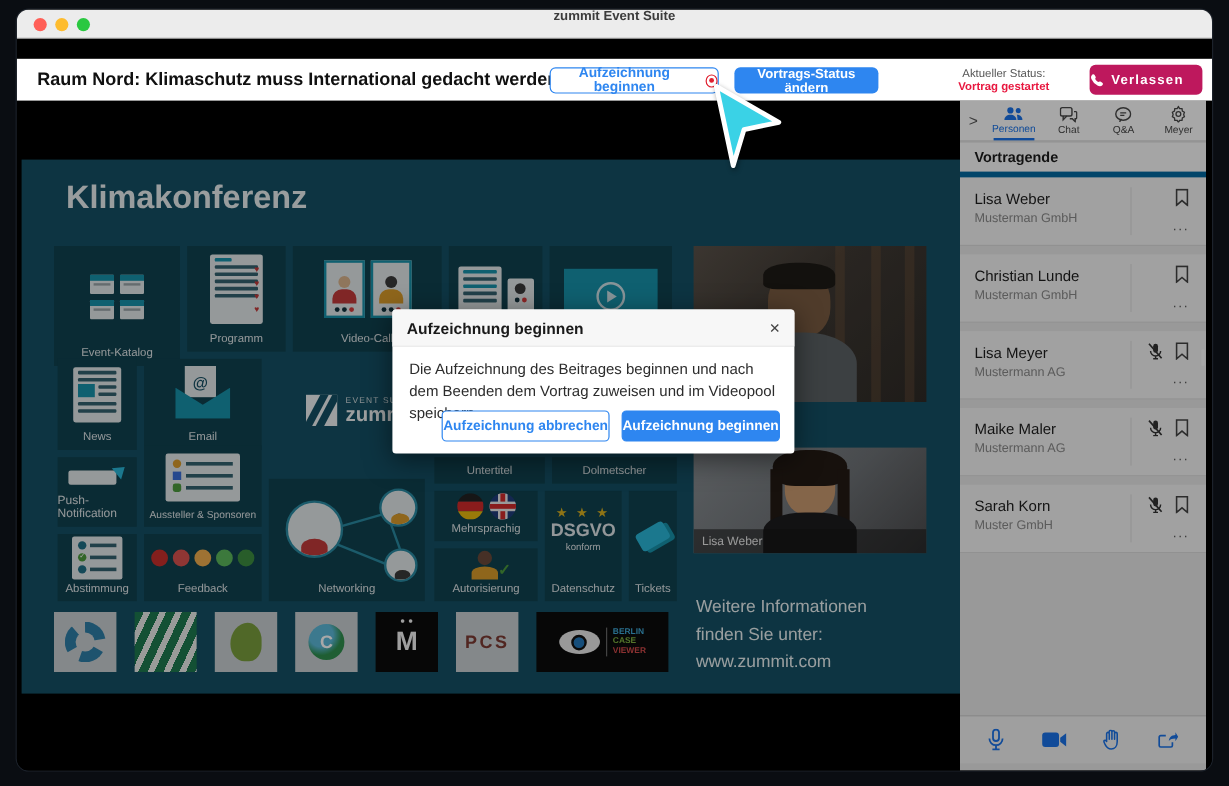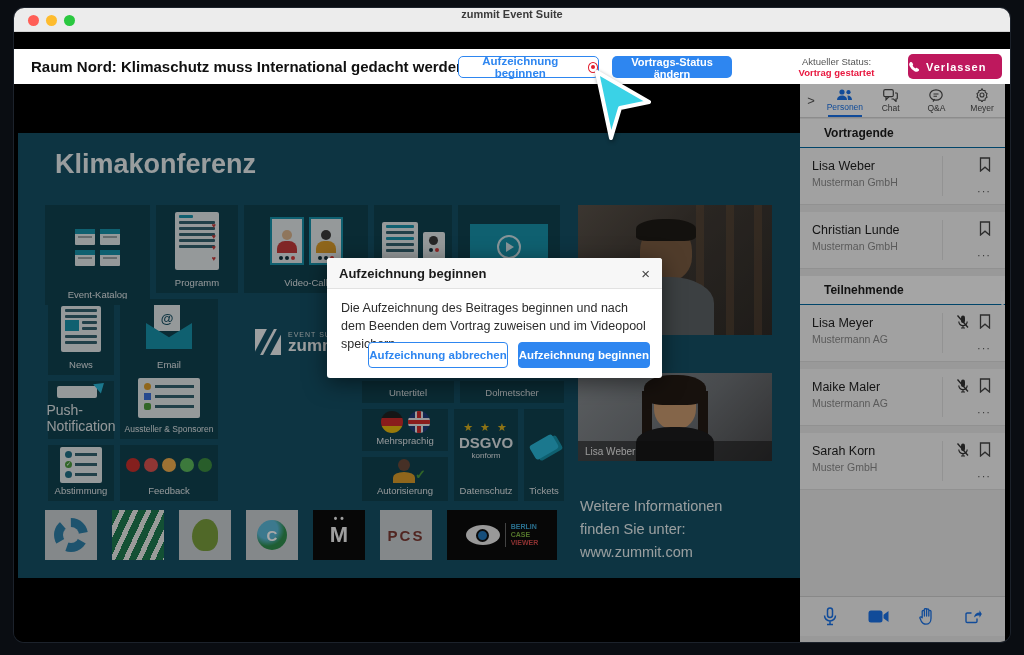--- a/index.html
+++ b/index.html
@@ -99,21 +99,21 @@
   .bcv { font-size:7px; font-weight:bold; line-height:8px; margin-left:5px; border-left:1px solid #666; padding-left:5px; }
   .bcv .l1{color:#3fa9d8}.bcv .l2{color:#7fb241}.bcv .l3{color:#d34b4b}
 
   
   .sidebar { position:absolute; left:786px; top:0; width:205px; height:558px; background:#e9e9e9; }
   .tabbar { position:absolute; left:0; top:0; width:100%; height:34px; background:#fdfdfd; border-bottom:1px solid #d5d5d5; display:flex; align-items:center; }
   .collapse { width:22px; text-align:center; color:#555; font-size:13px; }
   .tab { flex:1; display:flex; flex-direction:column; align-items:center; gap:1px; font-size:8.5px; color:#4a4a4a; position:relative; height:100%; justify-content:center; }
   .tab.active { color:#1a73e8; }
   .tab.active::after { content:""; position:absolute; bottom:0; left:6px; right:6px; height:2.5px; background:#1a73e8; }
-  .sec-h { height:29px; background:#fbfbfb; border-bottom:1px solid #0369a1; display:flex; align-items:center; padding-left:24px; font-size:12px; font-weight:bold; color:#1c1c1c; }
+  .sec-h { height:29px; background:#fbfbfb; border-bottom:5px solid #0369a1; display:flex; align-items:center; padding-left:12px; font-size:12px; font-weight:bold; color:#1c1c1c; }
   .prow { height:57px; background:#f5f5f5; border-bottom:1px solid #dcdcdc; margin-bottom:7px; position:relative; padding:11px 0 0 12px; }
   .prow .nm { font-size:12.5px; color:#1d1d1d; }
   .prow .org { font-size:10.5px; color:#8a8a8a; margin-top:3px; }
   .prow .vdiv { position:absolute; right:62px; top:8px; bottom:8px; width:1px; background:#e0e0e0; }
   .prow .ic-top { position:absolute; right:14px; top:9px; display:flex; gap:10px; align-items:center; }
   .prow .dots3 { position:absolute; right:14px; bottom:7px; font-size:11px; color:#555; letter-spacing:1px; }
   .sb-scroll { position:absolute; right:1px; top:207px; width:3px; height:14px; background:#fdfdfd; border-radius:2px; }
   .sb-toolbar { position:absolute; left:0; bottom:6px; width:100%; height:40px; background:#f2f2f2; border-top:1px solid #cfcfcf; display:flex; align-items:center; justify-content:space-around; padding:0 8px; }
 
   
@@ -277,21 +277,21 @@
         </span>
       </div>
 
       <div class="tile" style="left:30px;top:248px;width:66px;height:58px">
         <div class="ill">
           <div style="position:relative;width:48px;height:22px">
             <span class="card" style="position:absolute;left:0;top:6px;width:40px;height:12px"></span>
             <span style="position:absolute;right:0;top:0;width:0;height:0;border-left:9px solid #29b7d8;border-top:6px solid transparent;border-bottom:6px solid transparent;transform:rotate(-40deg)"></span>
           </div>
         </div>
-        <span class="tlabel" style="font-size:14px">Push-Notification</span>
+        <span class="tlabel" style="font-size:10px">Push-Notification</span>
       </div>
       <div class="tile" style="left:102px;top:238px;width:98px;height:68px">
         <div class="ill">
           <div class="card" style="width:62px;height:40px;padding:5px 6px">
             <div style="display:flex;align-items:center;gap:4px;margin-bottom:3px">
                 <span style="width:7px;height:7px;border-radius:50%;background:#d99c2b"></span>
                 <span style="flex:1;height:3px;background:#33626f"></span>
               </div>
             <div style="display:flex;align-items:center;gap:4px;margin-bottom:3px">
                 <span style="width:7px;height:7px;background:#3a6fd8"></span>
@@ -329,20 +329,40 @@
         <div class="ill emoji-row">
           <b style="background:#c9302c"></b>
             <b style="background:#d9534f"></b>
             <b style="background:#f0ad4e"></b>
             <b style="background:#5cb85c"></b>
             <b style="background:#3e8e41"></b>
         </div>
         <span class="tlabel">Feedback</span>
       </div>
 
+      <div class="tile" style="left:206px;top:266px;width:130px;height:102px">
+        <div style="position:absolute;inset:0">
+          <span class="net-line" style="left:48px;top:42px;width:56px;transform:rotate(-16deg)"></span>
+          <span class="net-line" style="left:48px;top:50px;width:58px;transform:rotate(22deg)"></span>
+          <span class="net-line" style="left:100px;top:30px;width:30px;transform:rotate(70deg)"></span>
+          <span class="net-node" style="left:14px;top:18px;width:48px;height:48px">
+              <span class="p-head" style="width:13px;height:13px;background:#d9b38c;margin-bottom:1px"></span>
+              <span class="p-body" style="position:absolute;bottom:0;left:11px;width:22px;height:14px;background:#c23a3a"></span>
+            </span>
+          <span class="net-node" style="left:92px;top:8px;width:32px;height:32px">
+              <span class="p-head" style="width:9px;height:9px;background:#3a3a3a"></span>
+              <span class="p-body" style="position:absolute;bottom:0;left:8px;width:15px;height:9px;background:#d99c2b"></span>
+            </span>
+          <span class="net-node" style="left:96px;top:58px;width:28px;height:28px">
+              <span class="p-head" style="width:8px;height:8px;background:#d9b38c"></span>
+              <span class="p-body" style="position:absolute;bottom:0;left:7px;width:13px;height:8px;background:#3a3a3a"></span>
+            </span>
+        </div>
+        <span class="tlabel">Networking</span>
+      </div>
 
       <div class="tile" style="left:344px;top:248px;width:92px;height:22px">
         <span class="tlabel">Untertitel</span>
       </div>
       <div class="tile" style="left:442px;top:248px;width:104px;height:22px">
         <span class="tlabel">Dolmetscher</span>
       </div>
 
       <div class="tile" style="left:344px;top:276px;width:86px;height:42px">
         <div class="ill" style="margin:4px auto 2px">
@@ -491,21 +511,20 @@
           <div class="org">Musterman GmbH</div>
           <span class="vdiv"></span>
           <span class="ic-top">
               <svg width="12" height="15" viewBox="0 0 12 15">
                 <path d="M1.5 1h9v13l-4.5-3.8L1.5 14z" fill="none" stroke="#444" stroke-width="1.3"></path>
               </svg>
             </span>
           <span class="dots3">···</span>
         </div>
 
-        <div class="sec-h">Teilnehmende</div>
 
         <div class="prow">
           <div class="nm">Lisa Meyer</div>
           <div class="org">Mustermann AG</div>
           <span class="vdiv"></span>
           <span class="ic-top">
             <svg width="13" height="15" viewBox="0 0 13 15">
                 <rect x="5" y="1.5" width="4" height="7.5" rx="2" fill="#333"></rect>
                 <path d="M2.8 7.5a4.2 4.2 0 0 0 8.4 0M7 11.8v2.2M5 14h4" fill="none" stroke="#333" stroke-width="1.2"></path>
                 <path d="M1.5 1.5 12 13.5" stroke="#333" stroke-width="1.4"></path>

